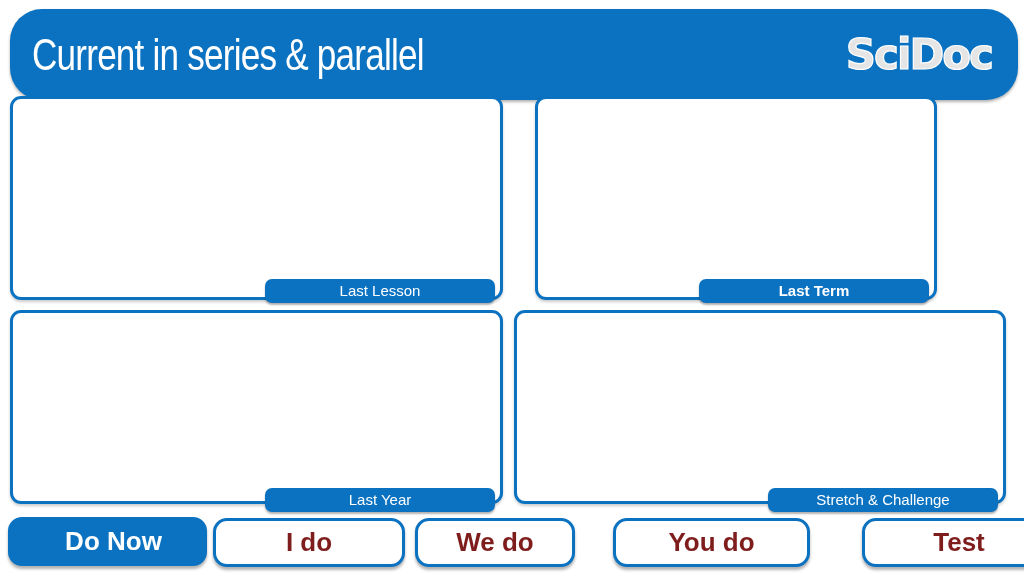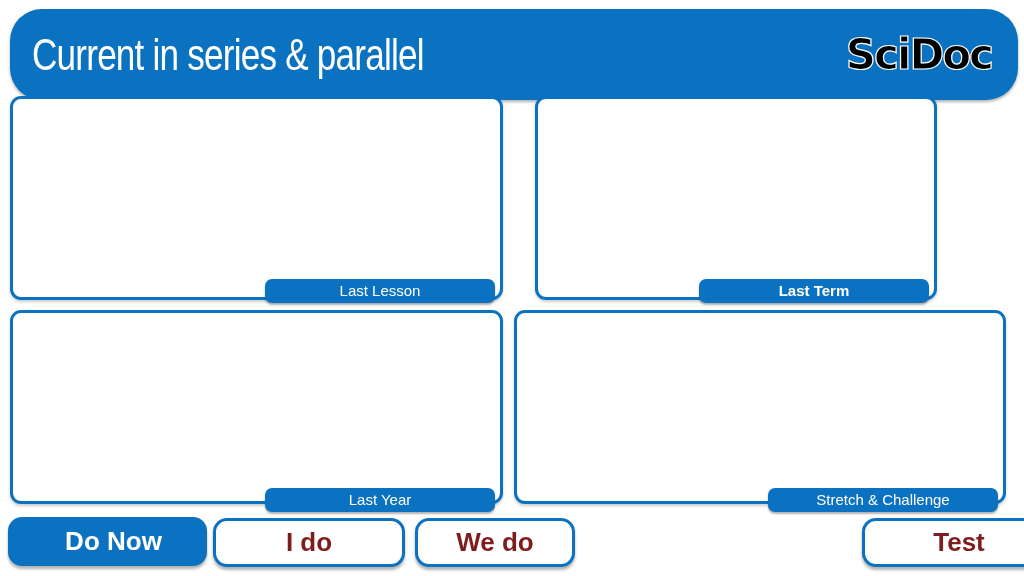--- a/index.html
+++ b/index.html
@@ -30,21 +30,21 @@
     transform-origin: left center;
     color: #ffffff;
     font-size: 45px;
     letter-spacing: -1px;
     white-space: nowrap;
   }
   .header .logo {
     position: absolute;
     right: 26px; top: 50%;
     transform: translateY(-52%);
-    color: #000000;
+    color: #e5e5e5;
     font-family: "DejaVu Sans", sans-serif;
     font-weight: bold;
     font-size: 42px;
     letter-spacing: -2px;
     -webkit-text-stroke: 1.2px #ffffff;
     white-space: nowrap;
   }
 
   
   .qbox {
@@ -127,15 +127,16 @@
     <div class="qlabel">Last Year</div>
   </div>
 
   <div class="qbox q-br">
     <div class="qlabel">Stretch &amp; Challenge</div>
   </div>
 
   <div class="tab t1 active">Do Now</div>
   <div class="tab t2">I do</div>
   <div class="tab t3">We do</div>
+  <div class="tab t4">You do</div>
   <div class="tab t5">Test</div>
 
 </div>
 
 </body></html>

